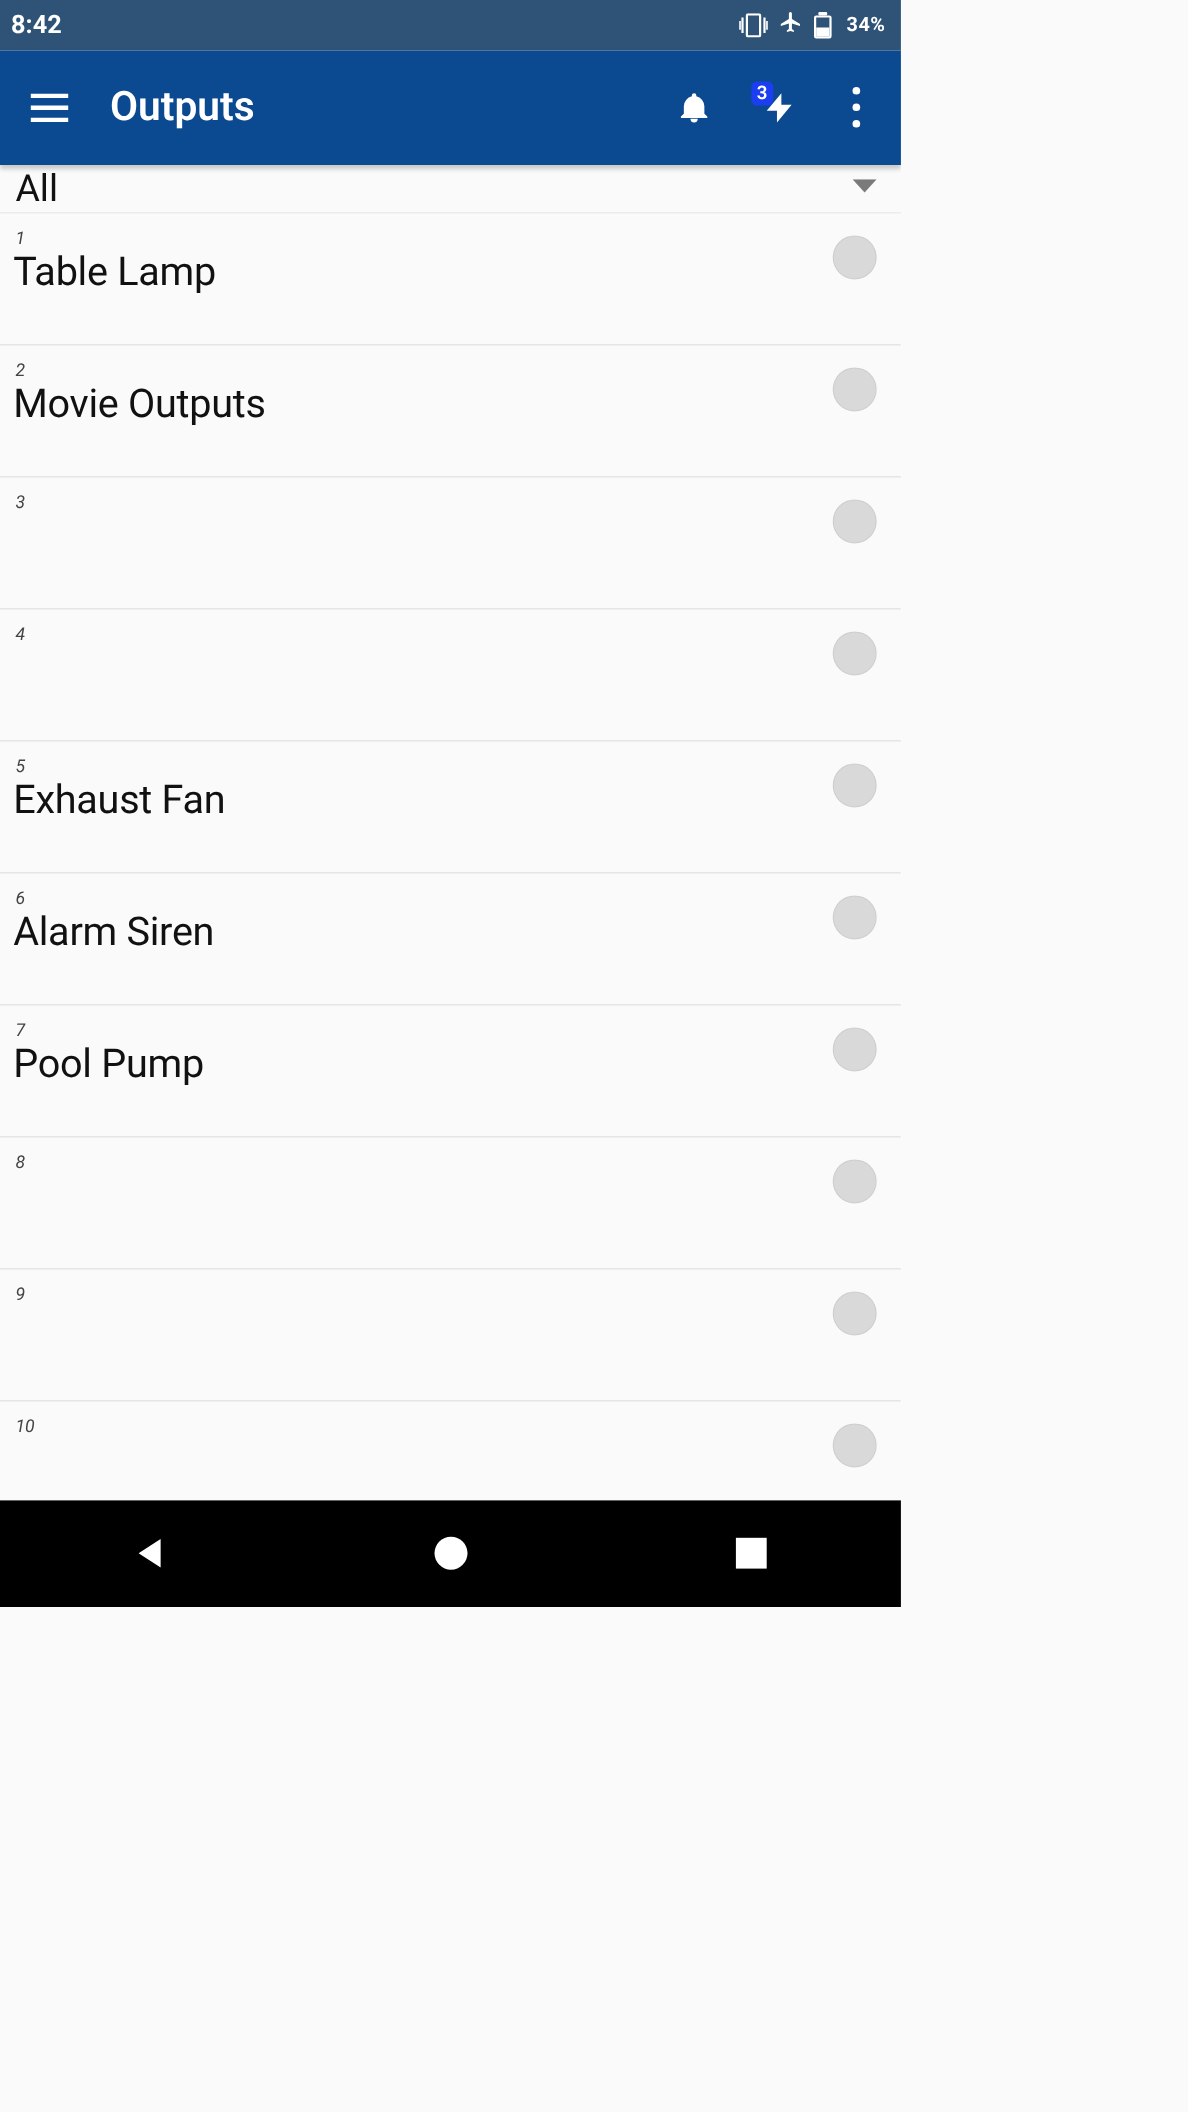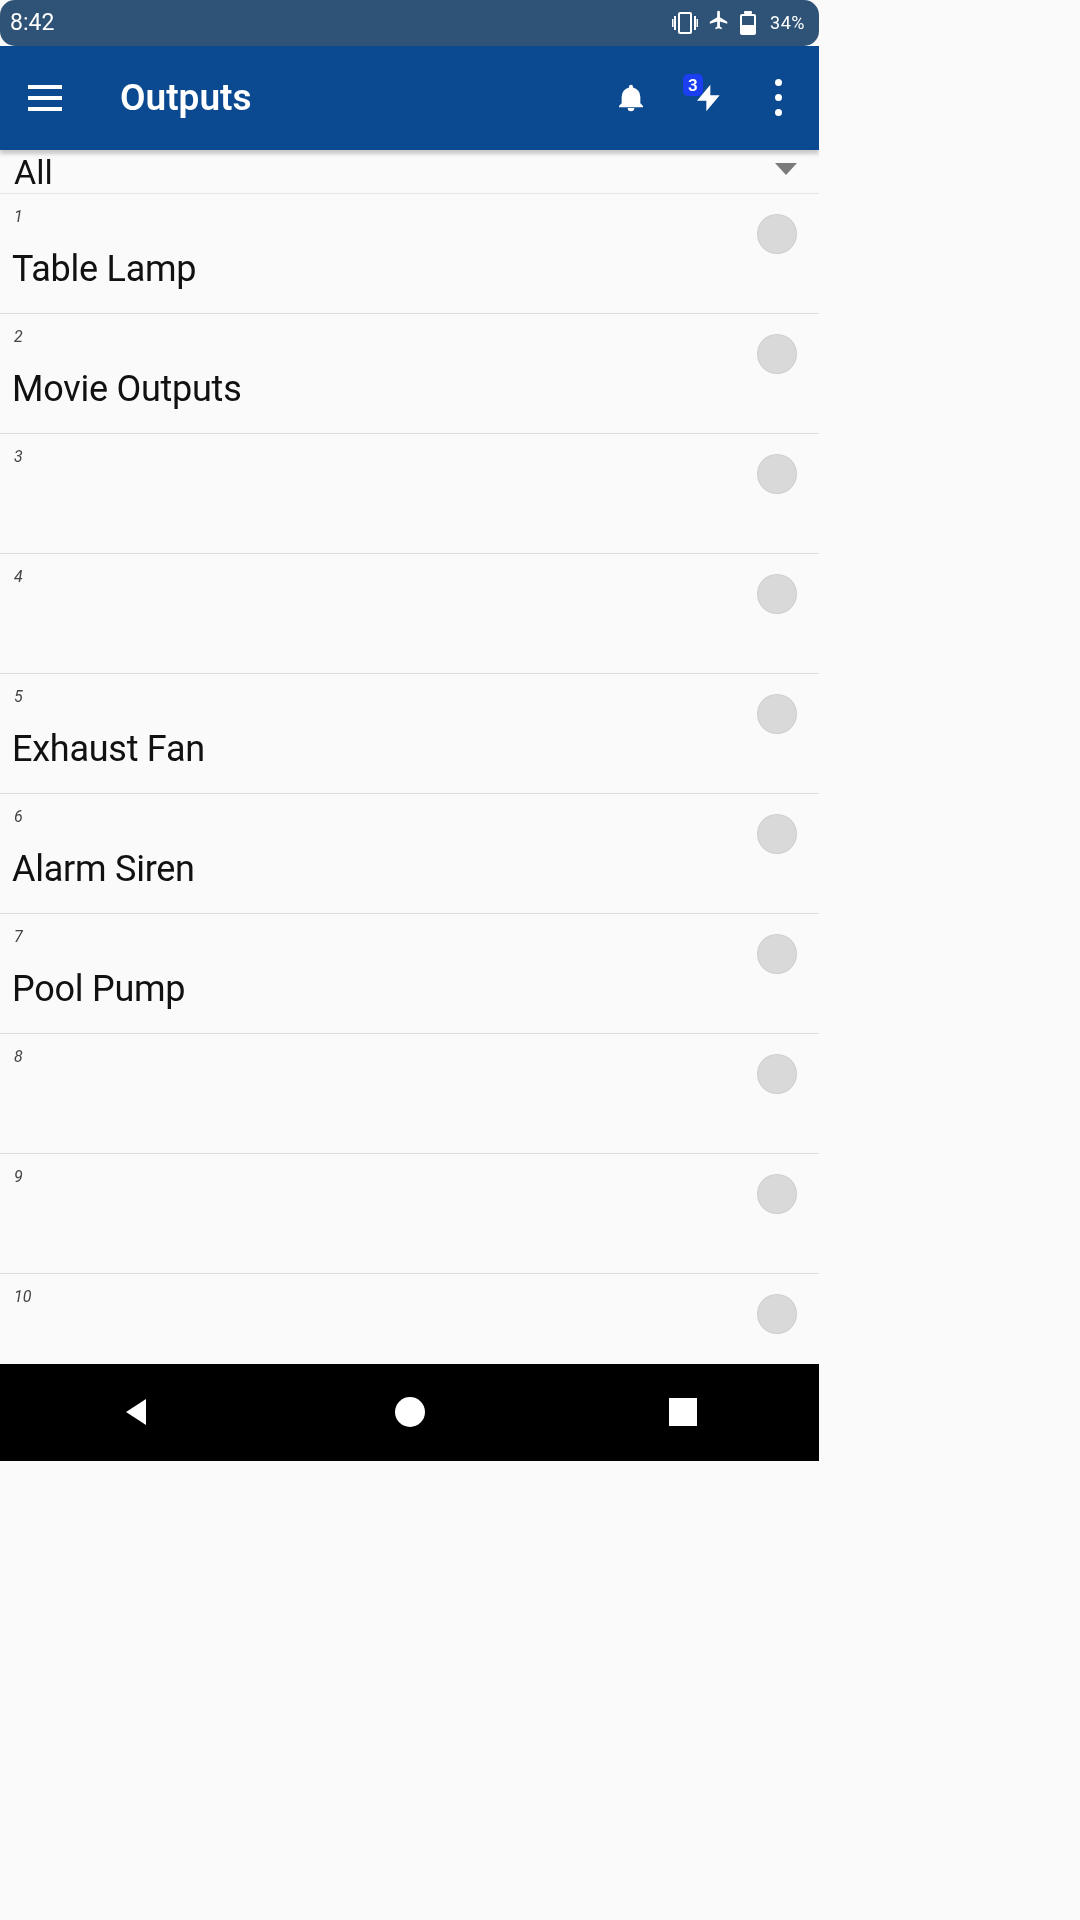--- a/index.html
+++ b/index.html
@@ -8,22 +8,21 @@
 
 
 .status-bar {
   height: 47px;
   background: #2f5377;
   color: #fff;
   display: flex;
   align-items: center;
   padding: 0 14px 0 10px;
   font-size: 23px;
-  font-weight: 400;
-  border-radius: 15px;
+  font-weight: 700;
 }
 .status-bar .clock { flex: 0 0 auto; }
 .status-bar .spacer { flex: 1 1 auto; }
 .status-bar .icons { display: flex; align-items: center; gap: 10px; }
 .status-bar .pct { font-size: 18px; margin-left: 4px; letter-spacing: 0.5px; }
 
 .vibrate-icon { display: flex; align-items: center; }
 .vibrate-icon svg { width: 26px; height: 22px; }
 .plane-icon svg  { width: 22px; height: 22px; }
 .battery-icon { position: relative; width: 16px; height: 24px; }
@@ -47,21 +46,21 @@
   color: #fff;
   display: flex;
   align-items: center;
   padding: 0 16px 0 22px;
   box-shadow: 0 4px 4px rgba(0,0,0,0.2);
   z-index: 10;
 }
 .hamburger { width: 46px; height: 46px; display: flex; align-items: center; justify-content: center; cursor: pointer; }
 .hamburger svg { width: 34px; height: 26px; }
 .app-title {
-  margin-left: 52px;
+  margin-left: 32px;
   font-size: 37px;
   font-weight: 600;
 }
 .app-bar .grow { flex: 1 1 auto; }
 .bar-icon { width: 60px; height: 60px; display: flex; align-items: center; justify-content: center; cursor: pointer; margin-left: 18px; }
 .bar-icon svg { width: 32px; height: 32px; }
 .bolt-wrap { position: relative; }
 .bolt-badge {
   position: absolute; top: 6px; left: 4px;
   background: #1a3ef0; color: #fff;
@@ -100,21 +99,20 @@
 .row .idx {
   font-size: 16px;
   font-style: italic;
   color: #444;
   width: 22px;
   line-height: 18px;
 }
 .row .name {
   font-size: 36px;
   color: #111;
-  margin-top: 22px;
   margin-left: -2px;
   letter-spacing: -0.25px;
 }
 .row .name-col { display: flex; flex-direction: column; }
 .row .grow { flex: 1 1 auto; }
 .row .toggle {
   width: 40px; height: 40px;
   background: #d9d9d9;
   border-radius: 50%;
   margin-top: 6px;

